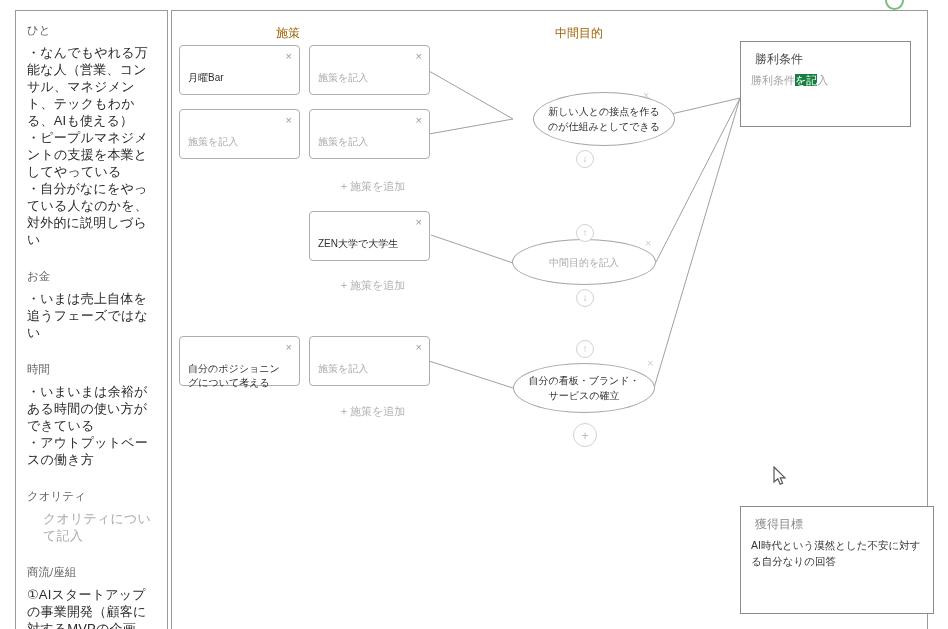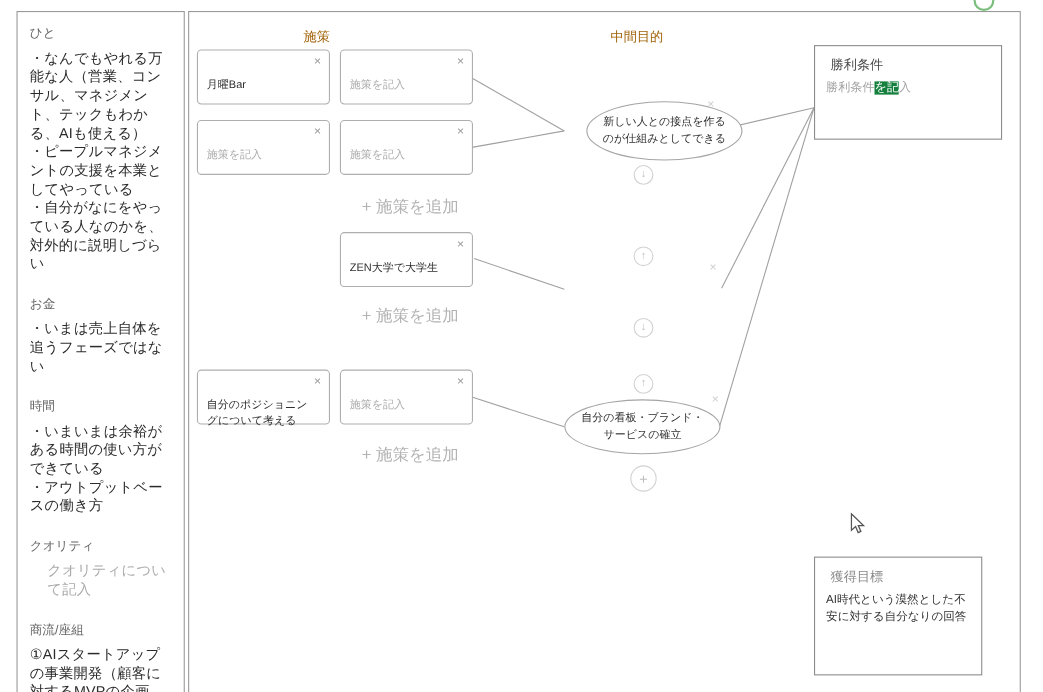--- a/index.html
+++ b/index.html
@@ -34,21 +34,21 @@
     position:absolute;width:121px;height:50px;background:#fff;
     border:1px solid #aeaeae;border-radius:4px;box-sizing:border-box;
     padding:25px 18px 6px 8px;font-size:10px;line-height:14px;color:#2e2e2e;
   }
   .mbox .close{
     position:absolute;top:5px;right:7px;font-size:11px;color:#9b9b9b;line-height:1;
   }
   .mbox.ph .mtext{color:#ababab;}
   .add-link{
     position:absolute;width:130px;text-align:center;
-    font-size:15px;color:#b3b3b3;
+    font-size:11px;color:#b3b3b3;
   }
   
   .ellipse{
     position:absolute;border:1px solid #a5a5a5;border-radius:50%;background:#fff;
     display:flex;align-items:center;justify-content:center;text-align:center;
     font-size:10px;line-height:15px;color:#2e2e2e;box-sizing:border-box;
     padding:4px 12px;
   }
   .ellipse.ph{color:#ababab;}
   .ellipse-close{position:absolute;font-size:11px;color:#cfcfcf;line-height:1;}
@@ -159,20 +159,21 @@
     <span class="close">×</span>
   </div>
   <div class="add-link" style="left:136px;top:393px">+ 施策を追加</div>
 
   <div class="ellipse" style="left:361px;top:81px;width:142px;height:54px">新しい人との接点を作るのが仕組みとしてできる</div>
   <span class="ellipse-close" style="left:471px;top:79px">×</span>
   <div class="circle-btn" style="left:404px;top:139px">
       <span>↓</span>
     </div>
 
+  <div class="ellipse ph" style="left:340px;top:228px;width:144px;height:46px">中間目的を記入</div>
   <span class="ellipse-close" style="left:473px;top:227px">×</span>
   <div class="circle-btn" style="left:404px;top:213px">
       <span>↑</span>
     </div>
   <div class="circle-btn" style="left:404px;top:278px">
       <span>↓</span>
     </div>
 
   <div class="ellipse" style="left:341px;top:352px;width:142px;height:50px">自分の看板・ブランド・サービスの確立</div>
   <span class="ellipse-close" style="left:475px;top:347px">×</span>
@@ -181,21 +182,21 @@
     </div>
   <div class="circle-btn plus" style="left:401px;top:412px">
       <span>+</span>
     </div>
 
   <div class="field-box" style="left:568px;top:30px;width:171px;height:86px">
     <div class="field-title">勝利条件</div>
     <div class="field-text placeholder"><span>勝利条件</span><span class="sel">を記</span><span>入</span></div>
   </div>
 
-  <div class="field-box" style="left:568px;top:495px;width:153px;height:108px">
+  <div class="field-box" style="left:568px;top:495px;width:194px;height:108px">
     <div class="field-title light">獲得目標</div>
     <div class="field-text">AI時代という漠然とした不安に対する自分なりの回答</div>
   </div>
 
   <svg class="cursor" style="left:601px;top:455px" width="14" height="20">
     <path d="M1,1 L1,16 L4.8,12.7 L7.2,18.2 L9.6,17.1 L7.3,11.8 L12,11.8 Z" fill="#fff" stroke="#555" stroke-width="1.2"></path>
   </svg>
 </main>
 
 </body></html>

